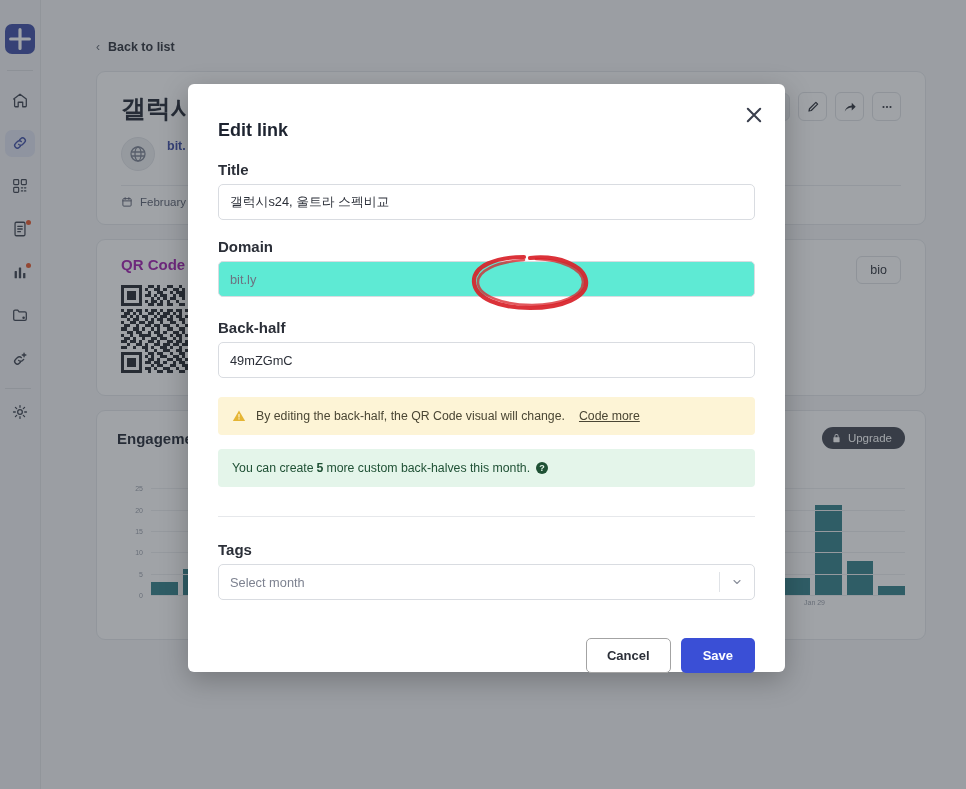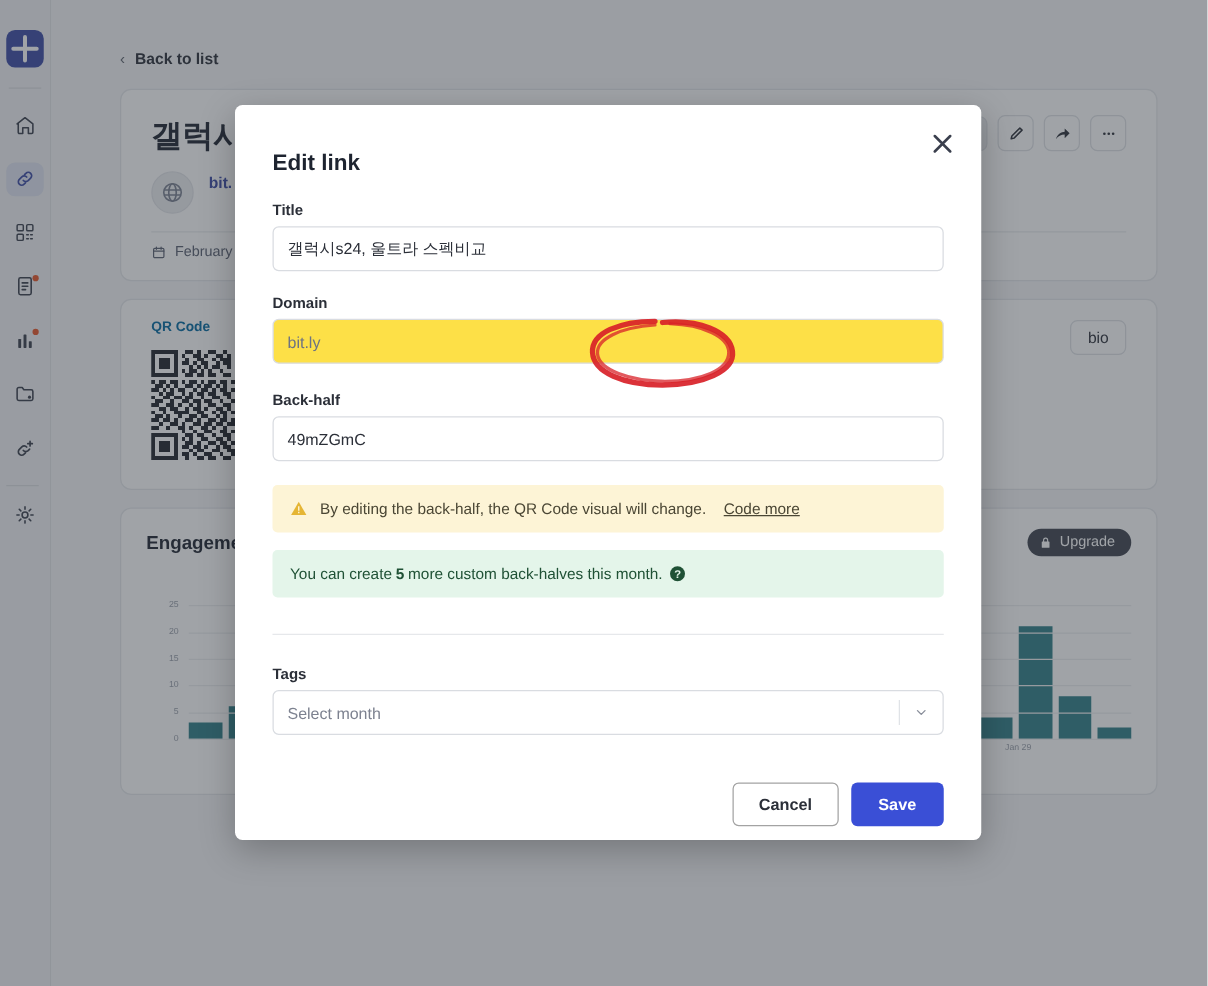--- a/index.html
+++ b/index.html
@@ -116,21 +116,21 @@
   .card-div { height: 1px; background: #e9ebee; margin: 14px 0 10px; }
   .date-row { display: flex; align-items: center; gap: 7px; font-size: 11.5px; color: #5a6071; }
   .date-row svg { width: 12px; height: 12px; }
 
   .qr-card {
     margin: 14px 0 0 25px;
     background: #fff; border: 1px solid #e6e8eb; border-radius: 9px;
     padding: 16px 24px 18px; width: 830px;
     display: flex; justify-content: space-between; align-items: flex-start;
   }
-  .qr-title { font-size: 11px; font-weight: bold; color: #0369a1; }
+  .qr-title { font-size: 15px; font-weight: bold; color: #a21caf; }
   .qr-img { margin-top: 12px; width: 88px; height: 88px; }
   .bio-chip {
     border: 1px solid #dfe2e6; border-radius: 6px; background: #fff;
     padding: 6px 13px; font-size: 12.5px; color: #2b2f38; cursor: pointer;
   }
 
   .eng-card {
     margin: 14px 0 0 25px;
     background: #fff; border: 1px solid #e6e8eb; border-radius: 9px;
     padding: 16px 20px 10px; width: 830px; height: 230px;
@@ -176,31 +176,31 @@
     position: absolute; right: 20px; top: 20px;
     width: 22px; height: 22px;
     display: flex; align-items: center; justify-content: center;
     cursor: pointer; color: #3a3f4d; font-size: 15px;
   }
   .modal-title {
     font-size: 18px; font-weight: bold; color: #1e2430;
     margin: 10px 0 20px;
   }
   .field-label {
-    font-size: 12px; font-weight: bold; color: #2b2f38; margin-bottom: 6px;
+    font-size: 15px; font-weight: bold; color: #2b2f38; margin-bottom: 6px;
   }
   .text-input {
     width: 100%; height: 36px;
     border: 1px solid #d9dce1; border-radius: 5px;
     padding: 0 11px;
     font-size: 12.8px; color: #2b2f38;
     font-family: "Liberation Sans", sans-serif;
     background: #fff; outline: none;
   }
-  .text-input.readonly { background: #fde047; color: #6d7382; }
+  .text-input.readonly { background: #5eead4; color: #6d7382; }
   .row2 { display: flex; gap: 22px; margin-top: 18px; flex-direction: column; }
   .col { flex: 1; position: relative; }
 
   .alert-warn {
     margin-top: 19px;
     background: #fdf4d6; border-radius: 4px;
     padding: 12px 14px;
     display: flex; align-items: center; gap: 10px;
     font-size: 12.3px; color: #4a4634;
   }

